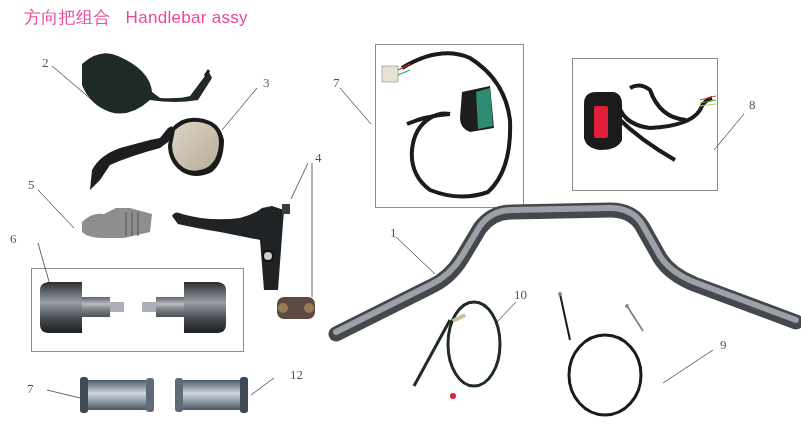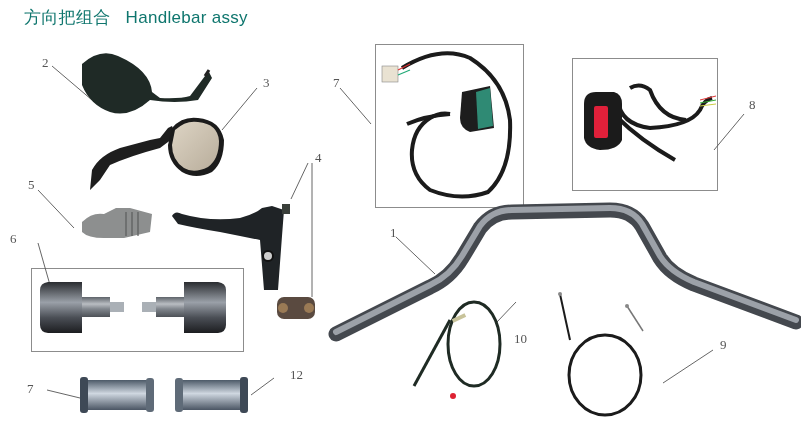--- a/index.html
+++ b/index.html
@@ -1,17 +1,17 @@
 <!DOCTYPE html>
 <html><head>
 <meta charset="utf-8">
 <style>
   html, body { margin:0; padding:0; background:#ffffff; }
   body { width:801px; height:428px; position:relative; overflow:hidden; font-family:"Liberation Sans", sans-serif; }
-  .title { position:absolute; left:24px; top:6px; font-size:17px; color:#0f766e; letter-spacing:0.3px; }
+  .title { position:absolute; left:24px; top:6px; font-size:17px; color:#ec4899; letter-spacing:0.3px; }
   .callout { position:absolute; font-family:"Liberation Serif", serif; font-size:13px; color:#555; line-height:1; }
   .box { position:absolute; border:1px solid #8c8c8c; box-sizing:border-box; }
   svg.art { position:absolute; left:0; top:0; }
 </style>
 </head>
 <body>
 
 <div class="title">
   <span>方向把组合</span>&nbsp;&nbsp;
   <span>Handlebar assy</span>
@@ -161,15 +161,15 @@
 
 <span class="callout" style="left:390px;top:226px;">1</span>
 <span class="callout" style="left:42px;top:56px;">2</span>
 <span class="callout" style="left:263px;top:76px;">3</span>
 <span class="callout" style="left:315px;top:151px;">4</span>
 <span class="callout" style="left:28px;top:178px;">5</span>
 <span class="callout" style="left:10px;top:232px;">6</span>
 <span class="callout" style="left:333px;top:76px;">7</span>
 <span class="callout" style="left:749px;top:98px;">8</span>
 <span class="callout" style="left:720px;top:338px;">9</span>
-<span class="callout" style="left:514px;top:288px;margin-top:44px;">10</span>
+<span class="callout" style="left:514px;top:288px;">10</span>
 <span class="callout" style="left:27px;top:382px;">7</span>
 <span class="callout" style="left:290px;top:368px;">12</span>
 
 </body></html>

